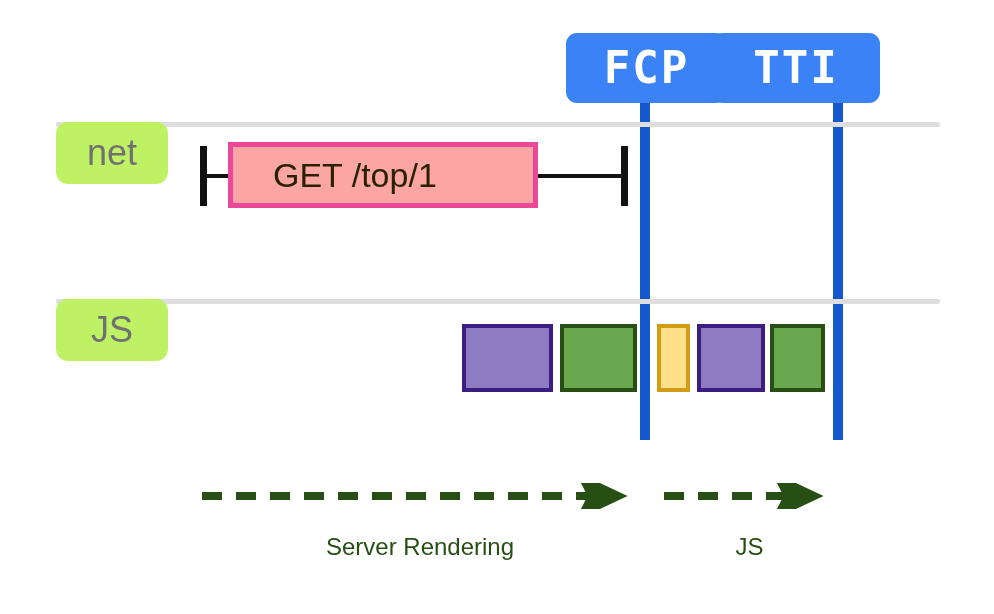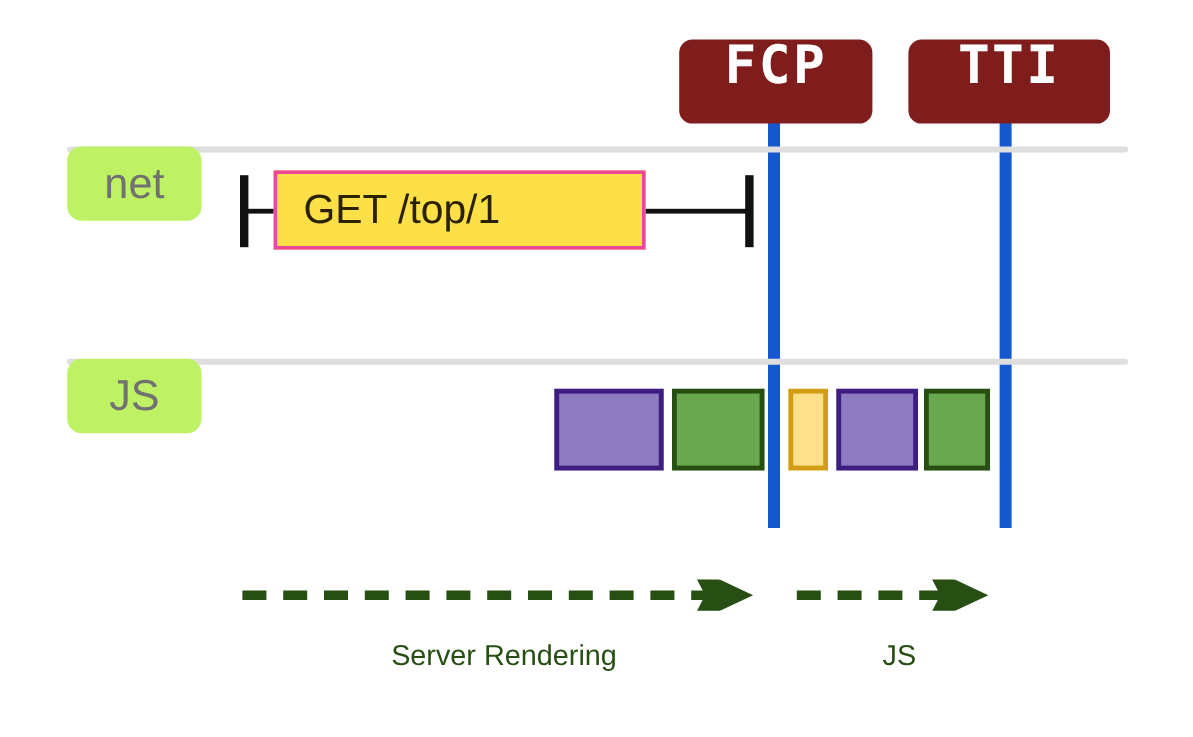--- a/index.html
+++ b/index.html
@@ -16,23 +16,23 @@
     width: 994px;
     height: 614px;
     background: #ffffff;
     overflow: hidden;
   }
 
   
   .marker-badge {
     position: absolute;
     display: flex;
-    align-items: flex-start;
+    align-items: center;
     justify-content: center;
-    background: #7f1d1d;
+    background: #3b82f6;
     border-radius: 11px;
     color: #ffffff;
     font-family: "DejaVu Sans Mono", "Liberation Mono", monospace;
     font-weight: bold;
     font-size: 44px;
     letter-spacing: 2px;
     line-height: 1;
   }
   .marker-line {
     position: absolute;
@@ -65,28 +65,28 @@
     width: 7px;
     background: #111111;
   }
   .whisker-line {
     position: absolute;
     height: 4px;
     background: #111111;
   }
   .request-bar {
     position: absolute;
-    background: #fde047;
-    border: 3px solid #ec4899;
+    background: #fca5a5;
+    border: 5px solid #ec4899;
     box-sizing: border-box;
     display: flex;
     align-items: center;
     color: #2a2100;
     font-size: 34px;
-    padding-left: 22px;
+    padding-left: 40px;
     line-height: 1;
   }
 
   
   .task-block {
     position: absolute;
     box-sizing: border-box;
     border-width: 4px;
     border-style: solid;
   }
@@ -112,21 +112,21 @@
 <body>
 
 <div id="stage">
 
   <div class="marker-line" style="left:640px; top:92px; height:348px;"></div>
   <div class="marker-line" style="left:833px; top:92px; height:348px;"></div>
 
   <div class="marker-badge" style="left:566px; top:33px; width:161px; height:70px;">
     <span>FCP</span>
   </div>
-  <div class="marker-badge" style="left:757px; top:33px; width:168px; height:70px;">
+  <div class="marker-badge" style="left:712px; top:33px; width:168px; height:70px;">
     <span>TTI</span>
   </div>
 
   <div class="lane-rule" style="left:56px; top:122px; width:884px;"></div>
   <div class="lane-chip" style="left:56px; top:122px; width:112px; height:62px;">
     <span>net</span>
   </div>
 
   <div class="whisker-cap" style="left:200px; top:146px; height:60px;"></div>
   <div class="whisker-line" style="left:200px; top:174px; width:32px;"></div>

